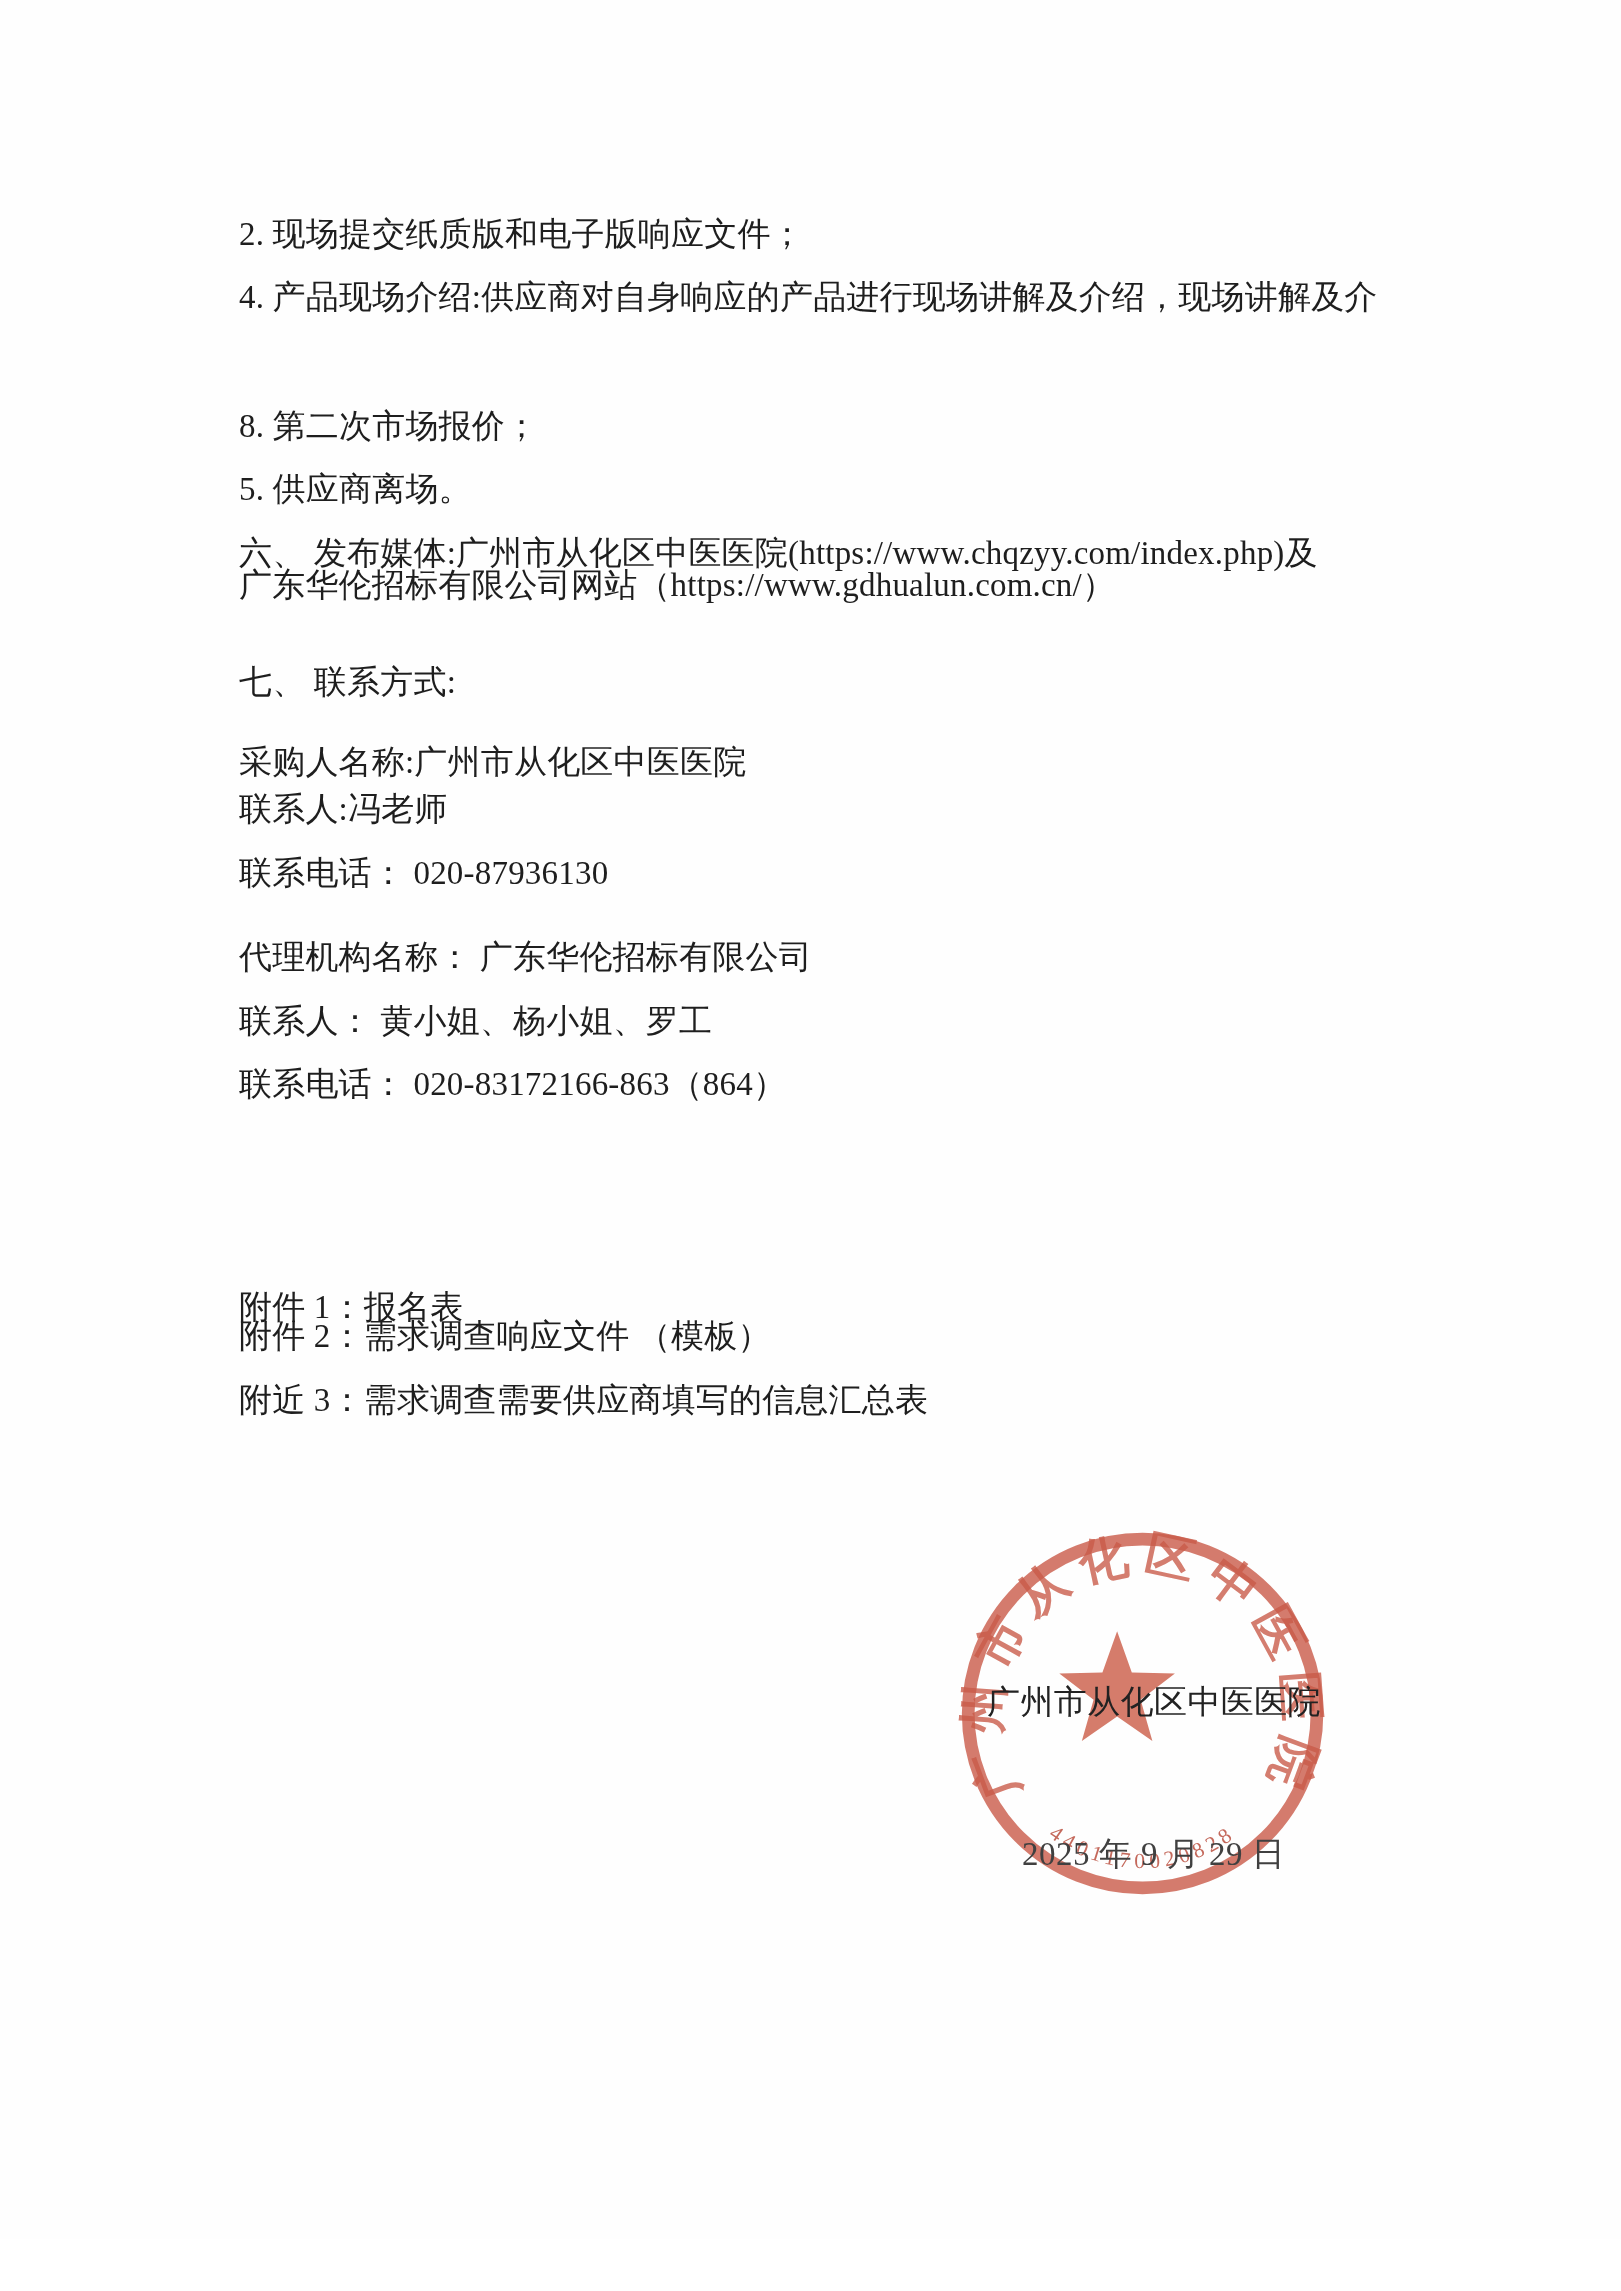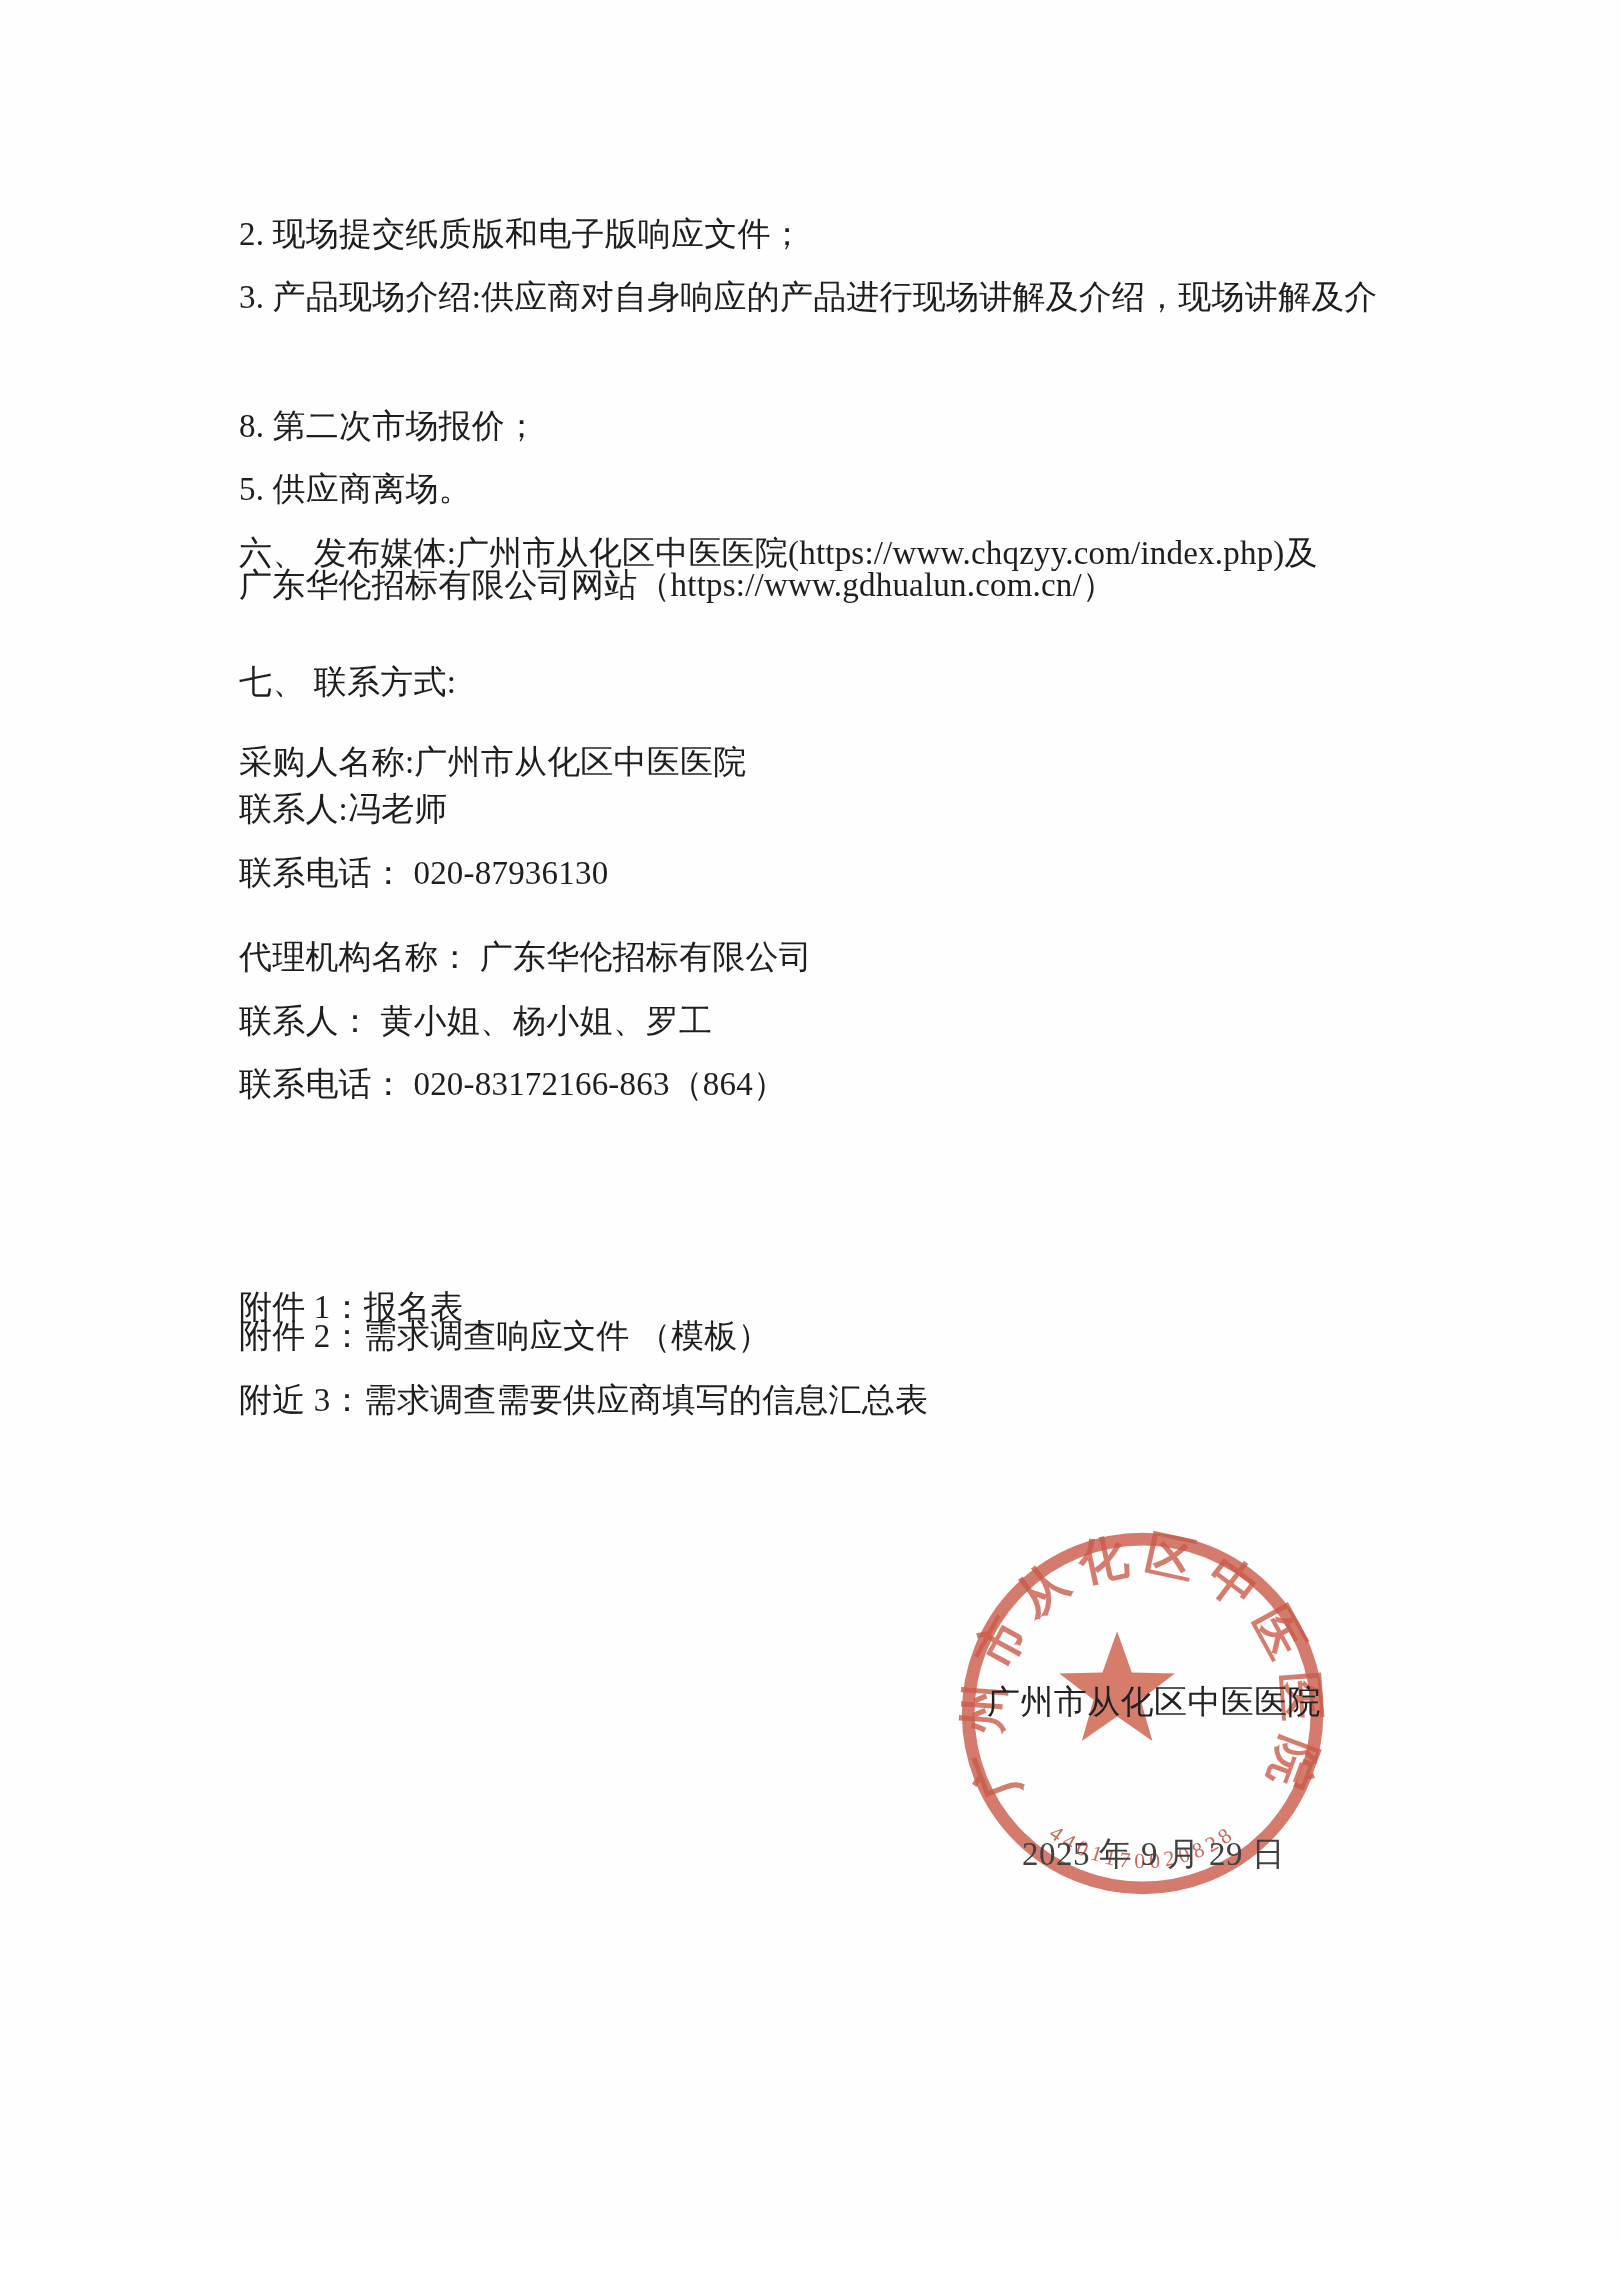--- a/index.html
+++ b/index.html
@@ -57,21 +57,21 @@
     font-size:22px;
     letter-spacing:5px;
   }
 </style>
 </head>
 <body>
 
 <div class="page">
 
   <div class="doc-line" style="top:216px">2. 现场提交纸质版和电子版响应文件；</div>
-  <div class="doc-line" style="top:279px">3. 产品现场介绍:供应商对自身响应的产品进行现场讲解及介绍，现场讲解及介</div>
+  <div class="doc-line" style="top:279px">4. 产品现场介绍:供应商对自身响应的产品进行现场讲解及介绍，现场讲解及介</div>
   <div class="doc-line" style="top:408px">8. 第二次市场报价；</div>
   <div class="doc-line" style="top:471px">5. 供应商离场。</div>
   <div class="doc-line" style="top:535px">六、 发布媒体:广州市从化区中医医院(https://www.chqzyy.com/index.php)及</div>
   <div class="doc-line" style="top:567px">广东华伦招标有限公司网站（https://www.gdhualun.com.cn/）</div>
   <div class="doc-line" style="top:664px">七、 联系方式:</div>
   <div class="doc-line" style="top:744px">采购人名称:广州市从化区中医医院</div>
   <div class="doc-line" style="top:791px">联系人:冯老师</div>
   <div class="doc-line" style="top:855px">联系电话： 020-87936130</div>
   <div class="doc-line" style="top:1003px">联系人： 黄小姐、杨小姐、罗工</div>
   <div class="doc-line" style="top:939px">代理机构名称： 广东华伦招标有限公司</div>

